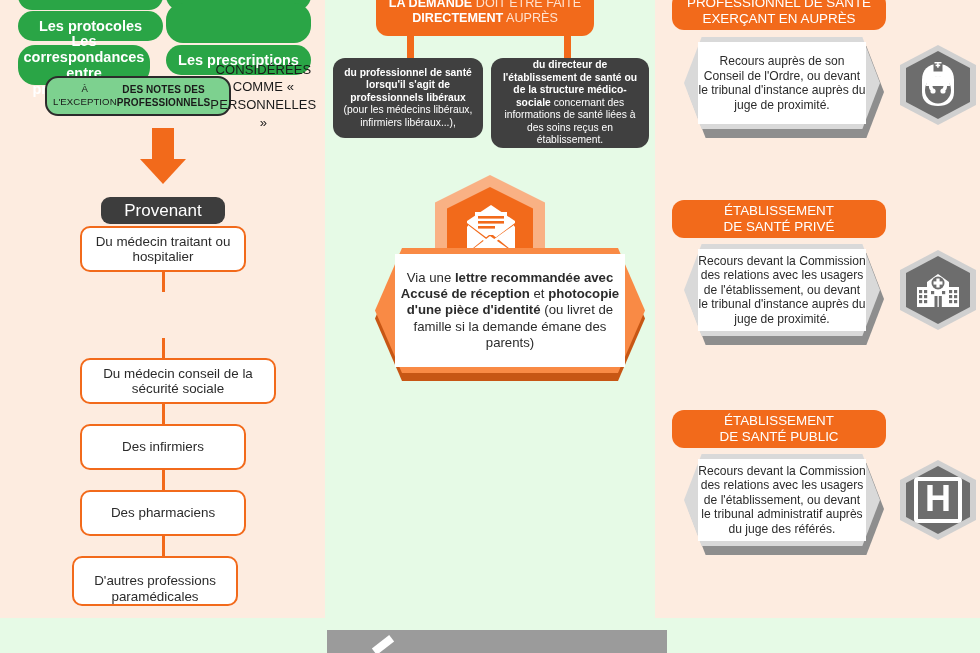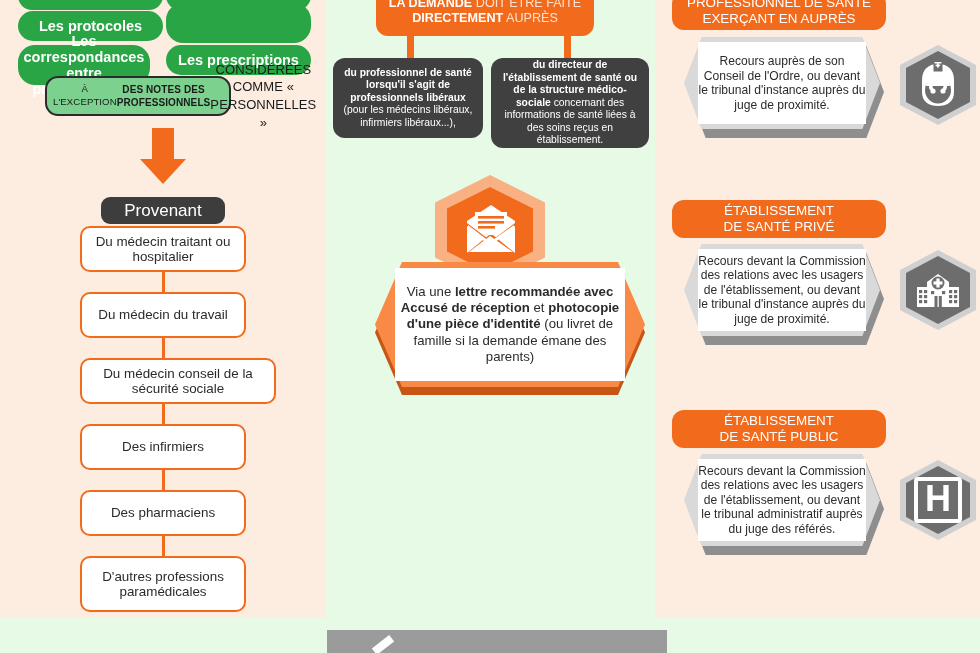--- a/index.html
+++ b/index.html
@@ -227,41 +227,36 @@
   <div class="connector" style="left:162px;top:338px;height:20px;"></div>
   <div class="connector" style="left:162px;top:404px;height:20px;"></div>
   <div class="connector" style="left:162px;top:470px;height:20px;"></div>
   <div class="connector" style="left:162px;top:536px;height:20px;"></div>
 
   <div class="ob" style="left:80px;top:226px;width:166px;height:46px;">
     <span>
       <span>Du </span><b>médecin traitant ou hospitalier</b>
     </span>
   </div>
-  <div class="ob" style="left:80px;top:292px;width:166px;height:46px;">
-    <span>
-      <span>Du </span><b>médecin du travail</b>
-    </span>
-  </div>
   <div class="ob" style="left:80px;top:358px;width:196px;height:46px;">
     <span>
       <span>Du médecin conseil de la </span><b>sécurité sociale</b>
     </span>
   </div>
   <div class="ob" style="left:80px;top:424px;width:166px;height:46px;">
     <span>
       <span>Des </span><b>infirmiers</b>
     </span>
   </div>
   <div class="ob" style="left:80px;top:490px;width:166px;height:46px;">
     <span>
       <span>Des </span><b>pharmaciens</b>
     </span>
   </div>
-  <div class="ob" style="left:80px;top:556px;width:166px;height:56px;">
+  <div class="ob" style="left:72px;top:556px;width:166px;height:50px;align-items:flex-end;">
     <span>
       <span>D'autres </span><b>professions paramédicales</b>
     </span>
   </div>
 
   <div class="orange-head" style="left:376px;top:-14px;width:218px;height:50px;flex-direction:column;font-size:12.6px;">
     <div>
       <span class="strong">LA DEMANDE</span><span class="soft"> DOIT ÊTRE FAITE</span>
     </div>
     <div>
@@ -288,21 +283,21 @@
       <rect x="15" y="11" width="26" height="2.6" fill="#f26a1b"></rect>
       <rect x="15" y="16" width="26" height="2.6" fill="#f26a1b"></rect>
       <rect x="15" y="21" width="17" height="2.6" fill="#f26a1b"></rect>
       <path d="M4 18 L28 36 L52 18 L52 21 L28 40 L4 21 Z" fill="#f26a1b"></path>
       <path d="M4 48 L26 30 L30 30 L52 48 Z" fill="#f26a1b"></path>
       <path d="M6 47 L27 31 L50 47 Z" fill="#ffffff"></path>
       <path d="M5 20 L27 37 L51 20 L51 23 L27 41 L5 23 Z" fill="#ffffff"></path>
     </svg>
   </div>
 
-  <div class="hexbanner" style="left:375px;top:262px;width:270px;height:134px;">
+  <div class="hexbanner" style="left:375px;top:248px;width:270px;height:134px;">
     <div class="hbshadow"></div>
     <div class="hbmain"></div>
     <div class="hbwhite"></div>
     <div class="hbtext">
       <span>
         <span>Via une </span><b>lettre recommandée avec Accusé de réception</b><span> et </span><b>photocopie d'une pièce d'identité</b><span> (ou livret de famille si la demande émane des parents)</span>
       </span>
     </div>
   </div>
 

